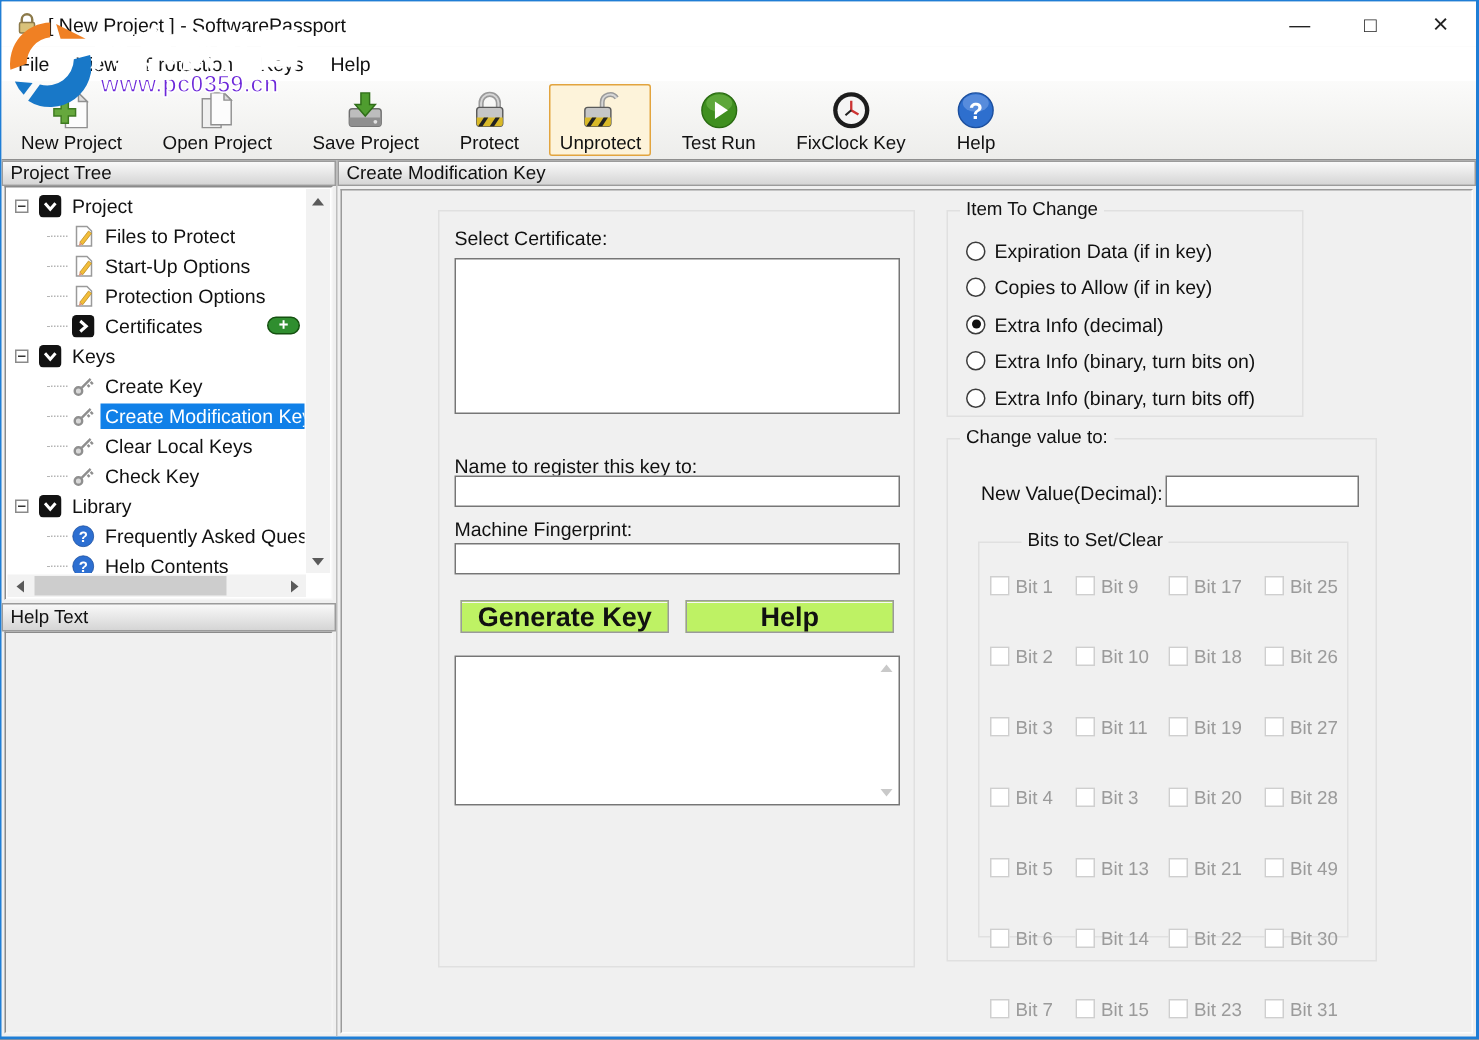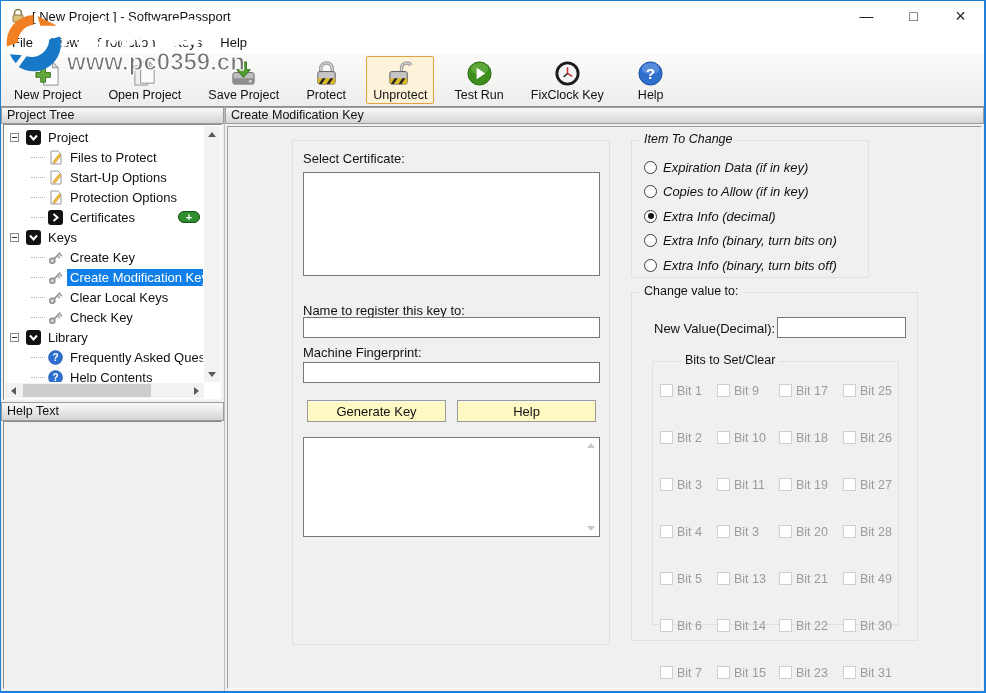--- a/index.html
+++ b/index.html
@@ -65,43 +65,43 @@
   .tri-right{width:0;height:0;border-top:4px solid transparent;border-bottom:4px solid transparent;border-left:5px solid #5a5a5a;}
   .help-header{margin-top:2px;height:19px;line-height:17px;}
   .help-box{flex:1;margin:0 2px 2px;background:#f0f0f0;border:1px solid;border-color:#8a8a8a #f5f5f5 #f5f5f5 #8a8a8a;}
   
   .content{flex:1;margin:2px;position:relative;background:#f0f0f0;
     border:1px solid;border-color:#9a9a9a #fdfdfd #fdfdfd #9a9a9a;overflow:hidden;}
   .grp{position:absolute;border:1px solid #e0e0e0;}
   .legend{position:absolute;top:-9px;left:8px;background:#f0f0f0;padding:0 4px;font-size:12.5px;color:#111;white-space:nowrap;}
   .lab{position:absolute;font-size:13px;color:#111;white-space:nowrap;}
   .tb{position:absolute;background:#fff;border:1px solid #767676;font-size:13px;padding:2px 4px;color:#111;outline:none;font-family:inherit;}
-  .btn{position:absolute;background:#fef9c3;border:1px solid #9a9a9a;box-shadow:inset 0 1px 0 #f8f8f8;
-    font-size:13px;color:#111;display:flex;align-items:center;justify-content:center;}
+  .btn{position:absolute;background:#bef264;border:1px solid #9a9a9a;box-shadow:inset 0 1px 0 #f8f8f8;
+    font-size:18px;color:#111;display:flex;align-items:center;justify-content:center;font-weight:bold;}
   .ta-arrows{position:absolute;right:1px;top:1px;bottom:1px;width:15px;display:flex;flex-direction:column;
     justify-content:space-between;align-items:center;padding:4px 0;}
   .ta-arrows .tri-up{border-bottom-color:#c9c9c9;}
   .ta-arrows .tri-down{border-top-color:#c9c9c9;}
   
   .radio-list{position:absolute;left:0;top:14px;right:0;}
   .radio-row{display:flex;align-items:center;height:24.5px;padding-left:12px;gap:6px;}
   .radio{width:13px;height:13px;border:1px solid #3c3c3c;border-radius:50%;background:#fff;position:relative;flex:0 0 auto;}
   .radio.on::after{content:"";position:absolute;inset:2.5px;background:#111;border-radius:50%;}
   .radio-text{font-size:13px;color:#111;white-space:nowrap;}
   
   .bits-grid{display:grid;grid-template-columns:57px 62px 64px 60px;padding:22px 0 0 7px;row-gap:34px;}
   .cb-row{display:flex;align-items:center;gap:4px;height:13px;}
   .cb{width:13px;height:13px;border:1px solid #cfcfcf;background:#fff;flex:0 0 auto;}
   .cb-text{font-size:12.5px;color:#9b9b9b;white-space:nowrap;}
   
   .watermark{position:absolute;left:2px;top:6px;z-index:40;pointer-events:none;}
   .wm-logo{position:absolute;left:1px;top:6px;width:59px;height:59px;}
   .wm-name{position:absolute;left:58px;top:8px;font-size:27px;font-weight:bold;color:#1b6fd6;
     -webkit-text-stroke:1.5px #fff;text-shadow:0 0 2px #fff;white-space:nowrap;letter-spacing:1px;}
-  .wm-url{position:absolute;left:64px;top:41px;font-size:24px;font-weight:bold;color:#737373;
+  .wm-url{position:absolute;left:64px;top:41px;font-size:16px;font-weight:bold;color:#6d28d9;
     -webkit-text-stroke:1px #fff;text-shadow:0 0 2px #fff;white-space:nowrap;}
 </style>
 </head>
 <body>
 
 <div class="window">
 
   <div class="titlebar">
     <span class="lock">
       <svg viewBox="0 0 16 16">
@@ -406,21 +406,21 @@
           <div class="btn" style="left:164px;top:259px;width:139px;height:22px;">Help</div>
           <div class="tb" style="left:10px;top:296px;width:297px;height:100px;">
             <span></span>
             <div class="ta-arrows">
               <span class="tri-up"></span>
               <span class="tri-down"></span>
             </div>
           </div>
         </div>
 
-        <div class="grp" style="left:403px;top:13px;width:238px;height:138px;font-style:italic;">
+        <div class="grp" style="left:403px;top:13px;width:238px;height:138px;">
           <span class="legend">Item To Change</span>
           <div class="radio-list">
               <label class="radio-row">
                 <span class="radio"></span>
                 <span class="radio-text">Expiration Data (if in key)</span>
               </label>
               <label class="radio-row">
                 <span class="radio"></span>
                 <span class="radio-text">Copies to Allow (if in key)</span>
               </label>

